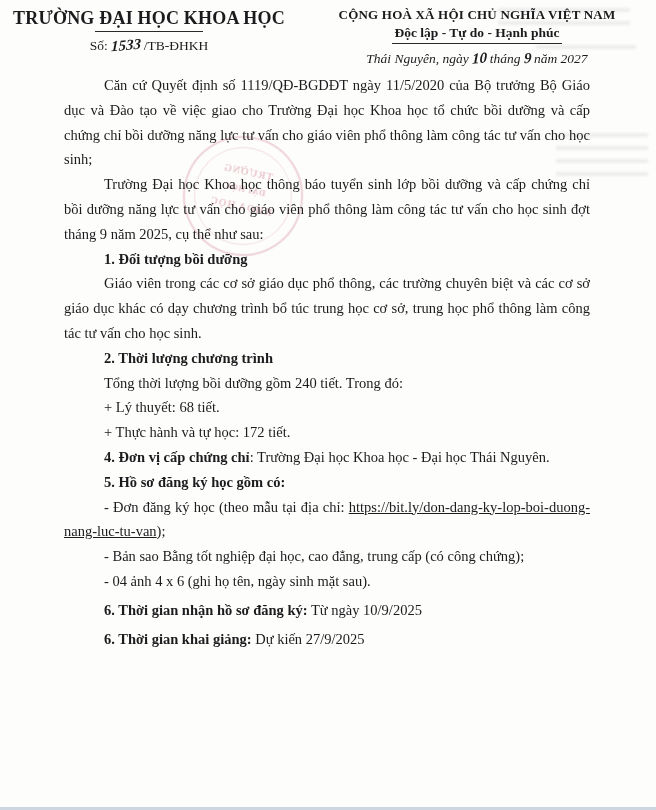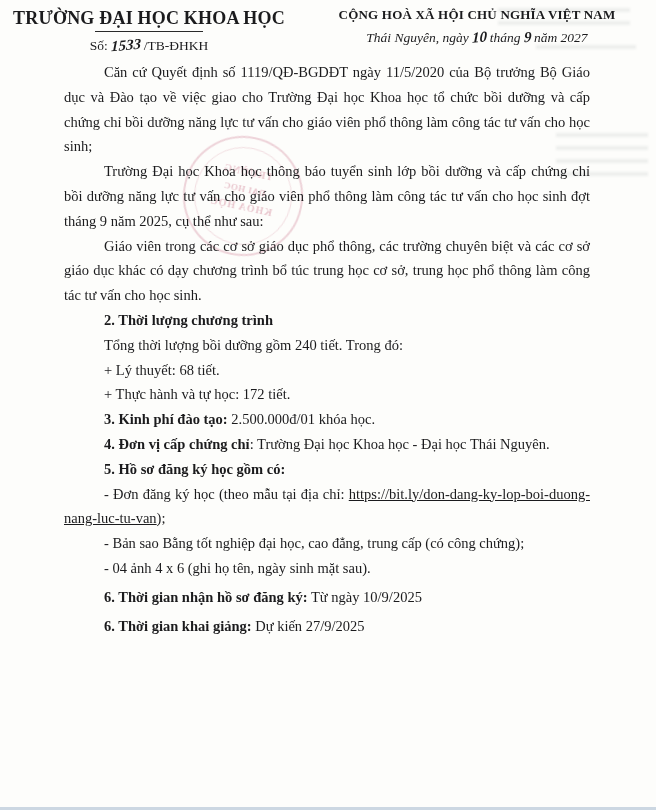--- a/index.html
+++ b/index.html
@@ -74,34 +74,35 @@
   </div>
 
   <div class="header">
     <div class="h-left">
       <div class="hl2">TRƯỜNG ĐẠI HỌC KHOA HỌC</div>
       <div class="rule-left"></div>
       <div class="so-line"><span>Số:</span><span class="hand">1533</span><span>/TB-ĐHKH</span></div>
     </div>
     <div class="h-right">
       <div class="hr1">CỘNG HOÀ XÃ HỘI CHỦ NGHĨA VIỆT NAM</div>
+      <div><span class="hr2">Độc lập - Tự do - Hạnh phúc</span></div>
       <div class="date-line"><span>Thái Nguyên, ngày</span><span class="hand">10</span><span>tháng</span><span class="hand">9</span><span>năm 2027</span></div>
     </div>
   </div>
 
 
   <div class="bodytext">
     <p class="para">Căn cứ Quyết định số 1119/QĐ-BGDĐT ngày 11/5/2020 của Bộ trưởng Bộ Giáo dục và Đào tạo về việc giao cho Trường Đại học Khoa học tổ chức bồi dưỡng và cấp chứng chỉ bồi dưỡng năng lực tư vấn cho giáo viên phổ thông làm công tác tư vấn cho học sinh;</p>
     <p class="para">Trường Đại học Khoa học thông báo tuyển sinh lớp bồi dưỡng và cấp chứng chỉ bồi dưỡng năng lực tư vấn cho giáo viên phổ thông làm công tác tư vấn cho học sinh đợt tháng 9 năm 2025, cụ thể như sau:</p>
+    <p class="line bold">1. Đối tượng bồi dưỡng</p>
     <p class="para">Giáo viên trong các cơ sở giáo dục phổ thông, các trường chuyên biệt và các cơ sở giáo dục khác có dạy chương trình bổ túc trung học cơ sở, trung học phổ thông làm công tác tư vấn cho học sinh.</p>
     <p class="line bold">2. Thời lượng chương trình</p>
     <p class="line">Tổng thời lượng bồi dưỡng gồm 240 tiết. Trong đó:</p>
     <p class="line">+ Lý thuyết: 68 tiết.</p>
     <p class="line">+ Thực hành và tự học: 172 tiết.</p>
-    <p class="line"><span class="bold">3. Kinh phí đào tạo:</span><span> 2.500.000đ/01 khóa học.</span></p>
     <p class="line"><span class="bold">4. Đơn vị cấp chứng chỉ</span><span>: Trường Đại học Khoa học - Đại học Thái Nguyên.</span></p>
     <p class="line bold">5. Hồ sơ đăng ký học gồm có:</p>
     <p class="para"><span>- Đơn đăng ký học (theo mẫu tại địa chỉ: </span><span class="link">https://bit.ly/don-dang-ky-lop-boi-duong-nang-luc-tu-van</span><span>);</span></p>
     <p class="line">- Bản sao Bằng tốt nghiệp đại học, cao đẳng, trung cấp (có công chứng);</p>
     <p class="line">- 04 ảnh 4 x 6 (ghi họ tên, ngày sinh mặt sau).</p>
     <p class="line mt4"><span class="bold">6. Thời gian nhận hồ sơ đăng ký:</span><span> Từ ngày 10/9/2025</span></p>
     <p class="line mt4"><span class="bold">6. Thời gian khai giảng:</span><span> Dự kiến 27/9/2025</span></p>
   </div>
 
   <div class="bottom-edge"></div>

